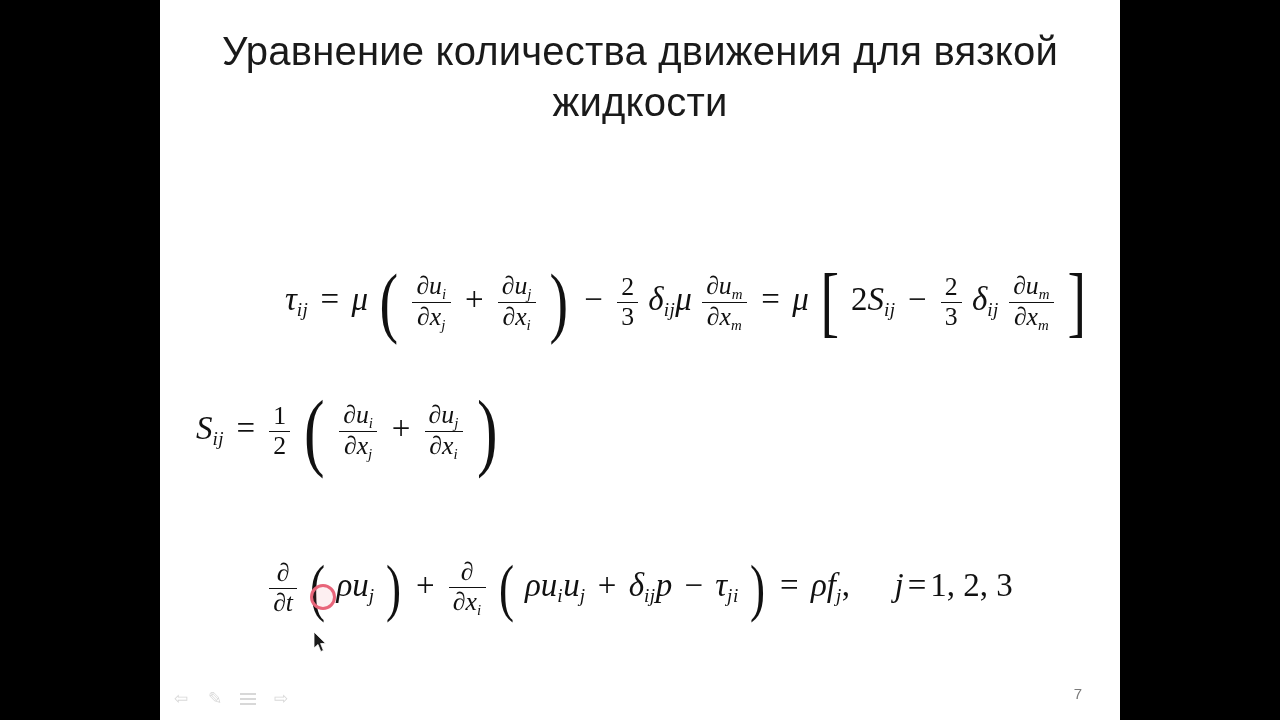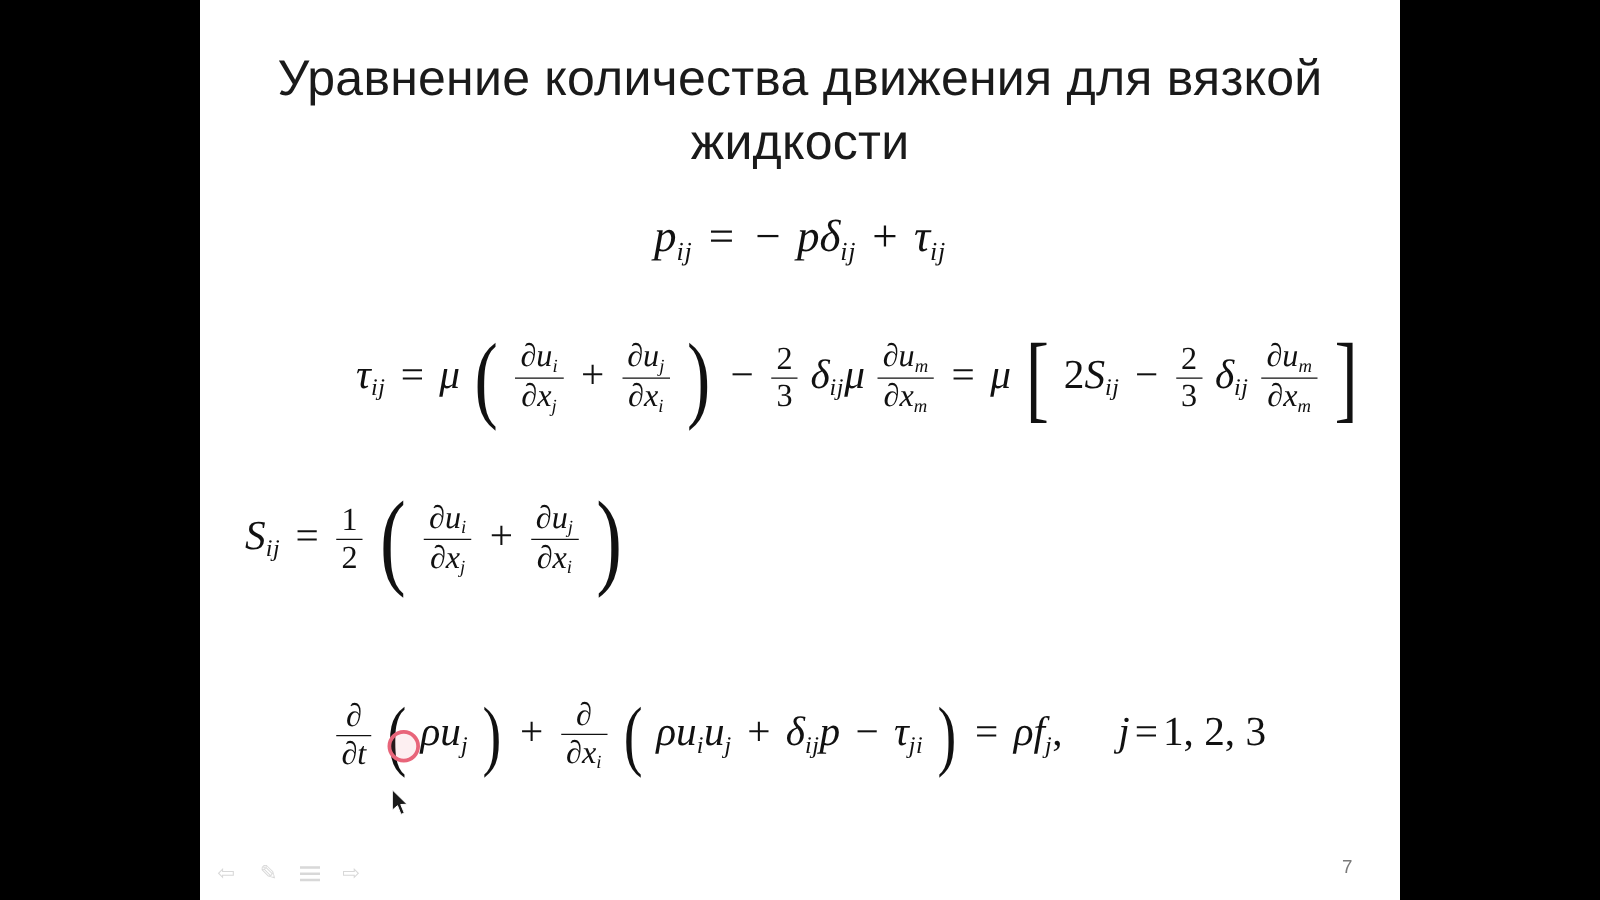--- a/index.html
+++ b/index.html
@@ -32,21 +32,20 @@
     position: absolute;
     left: 40px;
     top: 26px;
     width: 880px;
     text-align: center;
     font-size: 40px;
     line-height: 1.28;
     color: #1a1a1a;
     font-family: "Liberation Sans", sans-serif;
     letter-spacing: 0.2px;
-    margin-top: 12px;
   }
   .eq {
     position: absolute;
     font-family: "Liberation Serif", serif;
     color: #111111;
     white-space: nowrap;
   }
   .it { font-style: italic; }
   .rm { font-style: normal; }
   sub.sb {
@@ -188,28 +187,20 @@
 
 <div class="stage">
 
   <div class="pane-left"></div>
   <div class="pane-right"></div>
 
   <div class="slide">
 
     <div class="slide-title">Уравнение количества движения для вязкой жидкости</div>
 
-    <div class="eq" id="eq1">
-      <span class="it">p<sub class="sb">ij</sub></span>
-      <span class="op">=</span>
-      <span class="op">−</span>
-      <span class="it">p</span><span class="it">δ<sub class="sb">ij</sub></span>
-      <span class="op">+</span>
-      <span class="it">τ<sub class="sb">ij</sub></span>
-    </div>
 
     <div class="eq" id="eq2">
       <span class="it">τ<sub class="sb">ij</sub></span>
       <span class="op">=</span>
       <span class="it">μ</span>
       <span class="paren" style="font-size:2.35em;">(</span>
       <span class="frac">
         <span class="num"><span class="it">∂u<sub class="sb">i</sub></span></span>
         <span class="den"><span class="it">∂x<sub class="sb">j</sub></span></span>
       </span>

